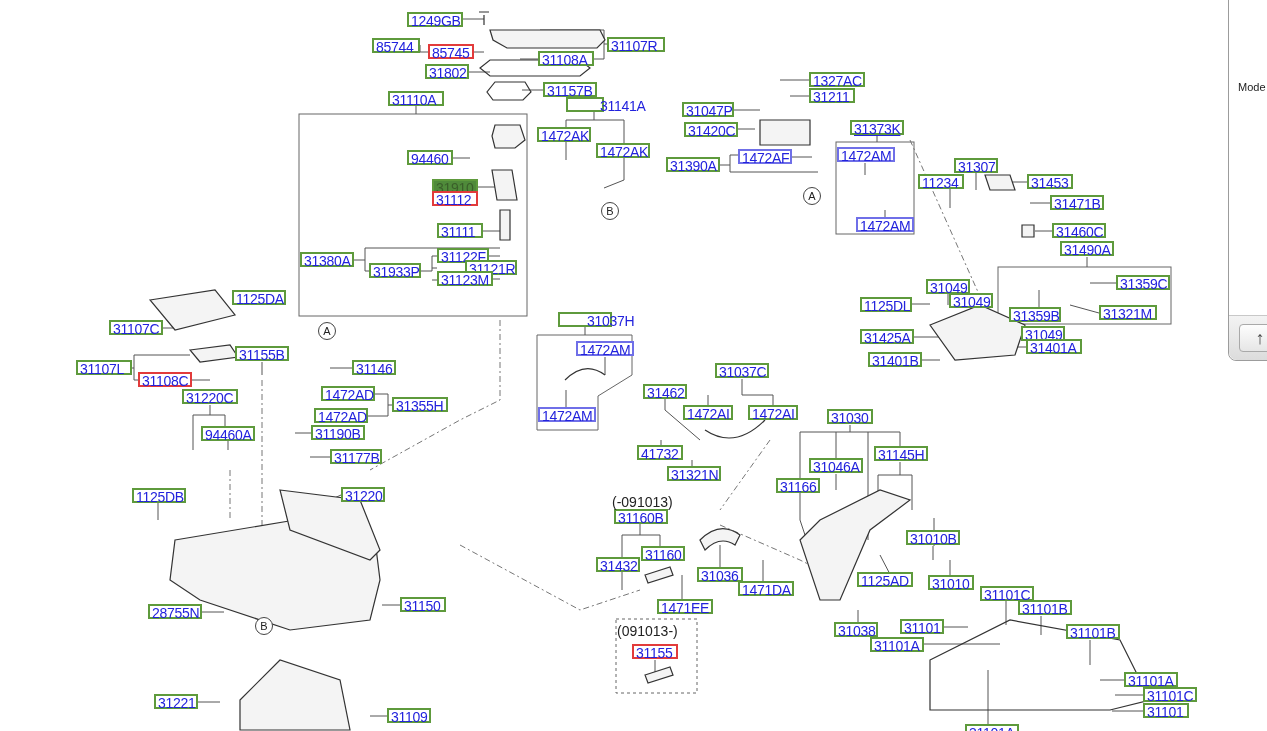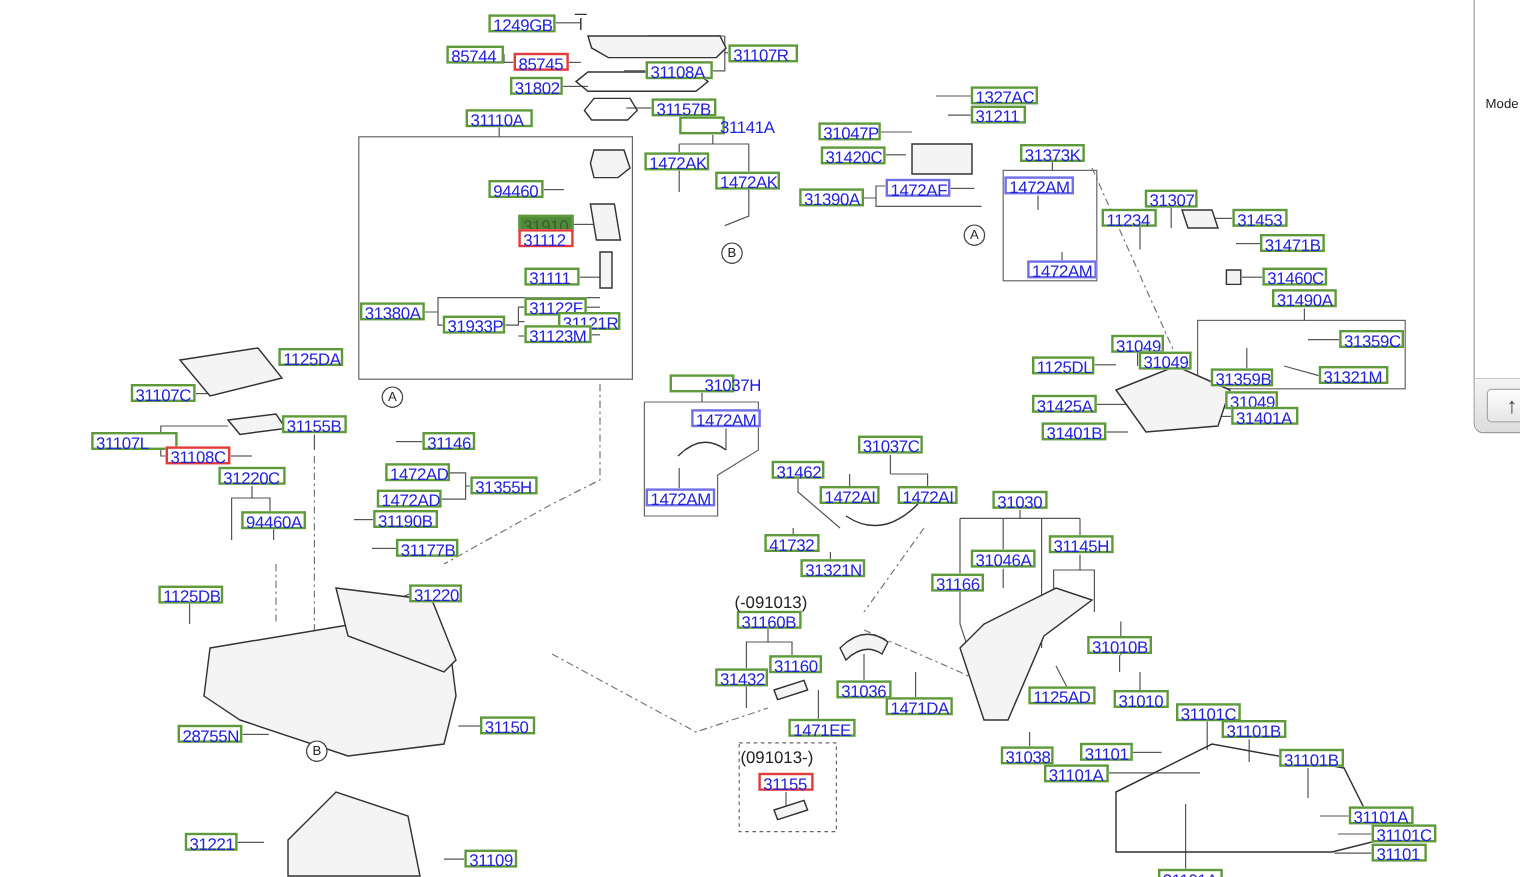--- a/index.html
+++ b/index.html
@@ -187,42 +187,42 @@
       <div class="lbl" style="left: 369px; top: 263px; width: 52px;">31933P</div>
       <div class="lbl" style="left: 437px; top: 248px; width: 52px;">31122F</div>
       <div class="lbl" style="left: 437px; top: 260px; width: 52px; margin-left: 28px;">31121R</div>
       <div class="lbl" style="left: 437px; top: 271px; width: 56px;">31123M</div>
       <div class="lbl" style="left: 809px; top: 72px; width: 56px;">1327AC</div>
       <div class="lbl" style="left: 809px; top: 88px; width: 46px;">31211</div>
       <div class="lbl" style="left: 682px; top: 102px; width: 52px;">31047P</div>
       <div class="lbl" style="left: 684px; top: 122px; width: 54px;">31420C</div>
       <div class="lbl blue" style="left: 738px; top: 149px; width: 54px;">1472AF</div>
       <div class="lbl" style="left: 666px; top: 157px; width: 54px; text-align: right;">31390A</div>
-      <div class="lbl" style="left: 850px; top: 120px; width: 54px;">31373K</div>
+      <div class="lbl" style="left: 850px; top: 120px; width: 54px; text-decoration: underline;">31373K</div>
       <div class="lbl blue" style="left: 837px; top: 147px; width: 58px;">1472AM</div>
       <div class="lbl blue" style="left: 856px; top: 217px; width: 58px;">1472AM</div>
       <div class="lbl" style="left: 954px; top: 158px; width: 44px;">31307</div>
       <div class="lbl" style="left: 918px; top: 174px; width: 46px;">11234</div>
       <div class="lbl" style="left: 1027px; top: 174px; width: 46px;">31453</div>
       <div class="lbl" style="left: 1050px; top: 195px; width: 54px;">31471B</div>
       <div class="lbl" style="left: 1052px; top: 223px; width: 54px;">31460C</div>
       <div class="lbl" style="left: 1060px; top: 241px; width: 54px;">31490A</div>
       <div class="lbl" style="left: 1116px; top: 275px; width: 54px;">31359C</div>
       <div class="lbl" style="left: 1009px; top: 307px; width: 52px;">31359B</div>
       <div class="lbl" style="left: 1099px; top: 305px; width: 58px;">31321M</div>
       <div class="lbl" style="left: 926px; top: 279px; width: 44px;">31049</div>
       <div class="lbl" style="left: 949px; top: 293px; width: 44px;">31049</div>
       <div class="lbl" style="left: 860px; top: 297px; width: 52px;">1125DL</div>
       <div class="lbl" style="left: 860px; top: 329px; width: 54px;">31425A</div>
       <div class="lbl" style="left: 1021px; top: 326px; width: 44px;">31049</div>
       <div class="lbl" style="left: 1026px; top: 339px; width: 56px;">31401A</div>
       <div class="lbl" style="left: 868px; top: 352px; width: 54px;">31401B</div>
       <div class="lbl" style="left: 232px; top: 290px; width: 54px;">1125DA</div>
       <div class="lbl" style="left: 109px; top: 320px; width: 54px;">31107C</div>
-      <div class="lbl" style="left: 76px; top: 360px; width: 72px;">31107L</div>
+      <div class="lbl" style="left: 76px; top: 360px; width: 56px;">31107L</div>
       <div class="lbl red" style="left: 138px; top: 372px; width: 54px;">31108C</div>
       <div class="lbl" style="left: 235px; top: 346px; width: 54px;">31155B</div>
       <div class="lbl" style="left: 182px; top: 389px; width: 56px;">31220C</div>
       <div class="lbl" style="left: 201px; top: 426px; width: 54px;">94460A</div>
       <div class="lbl" style="left: 352px; top: 360px; width: 44px;">31146</div>
       <div class="lbl" style="left: 321px; top: 386px; width: 54px;">1472AD</div>
       <div class="lbl" style="left: 314px; top: 408px; width: 54px;">1472AD</div>
       <div class="lbl" style="left: 392px; top: 397px; width: 56px;">31355H</div>
       <div class="lbl" style="left: 311px; top: 425px; width: 54px;">31190B</div>
       <div class="lbl" style="left: 330px; top: 449px; width: 52px;">31177B</div>

